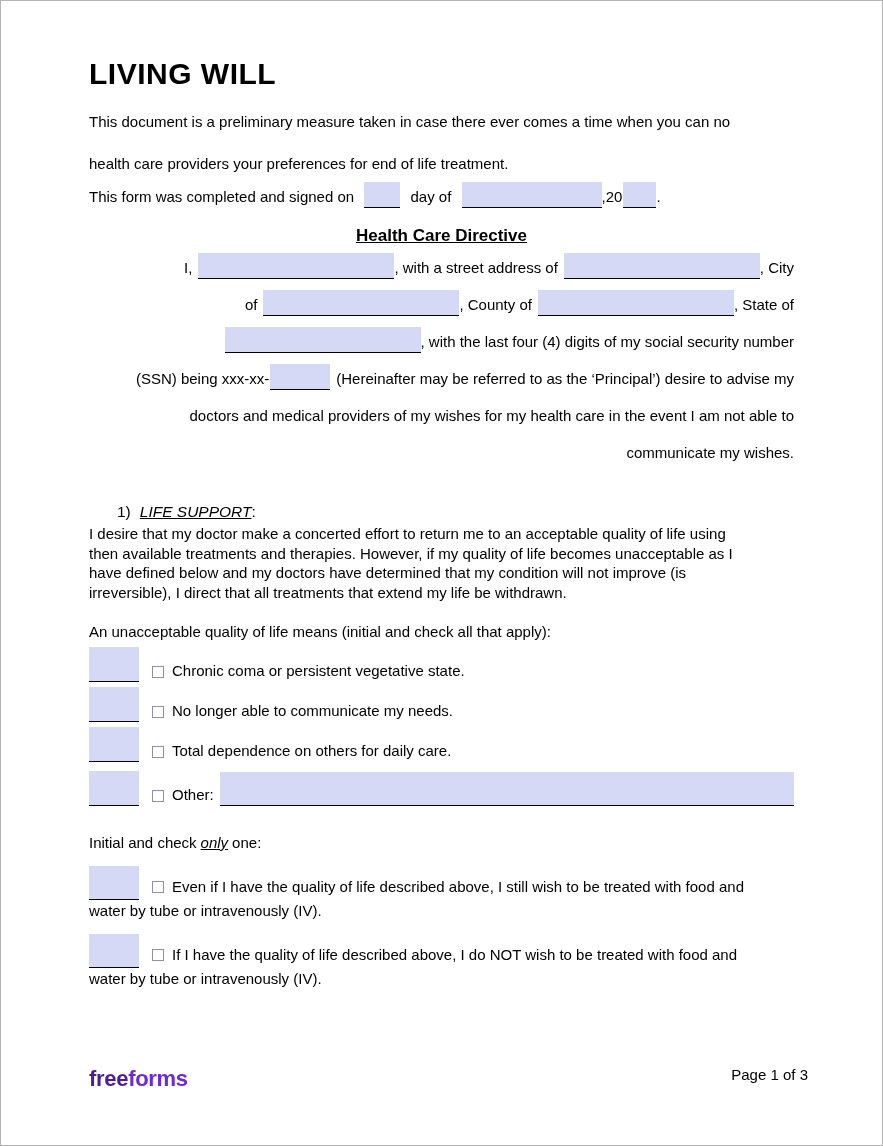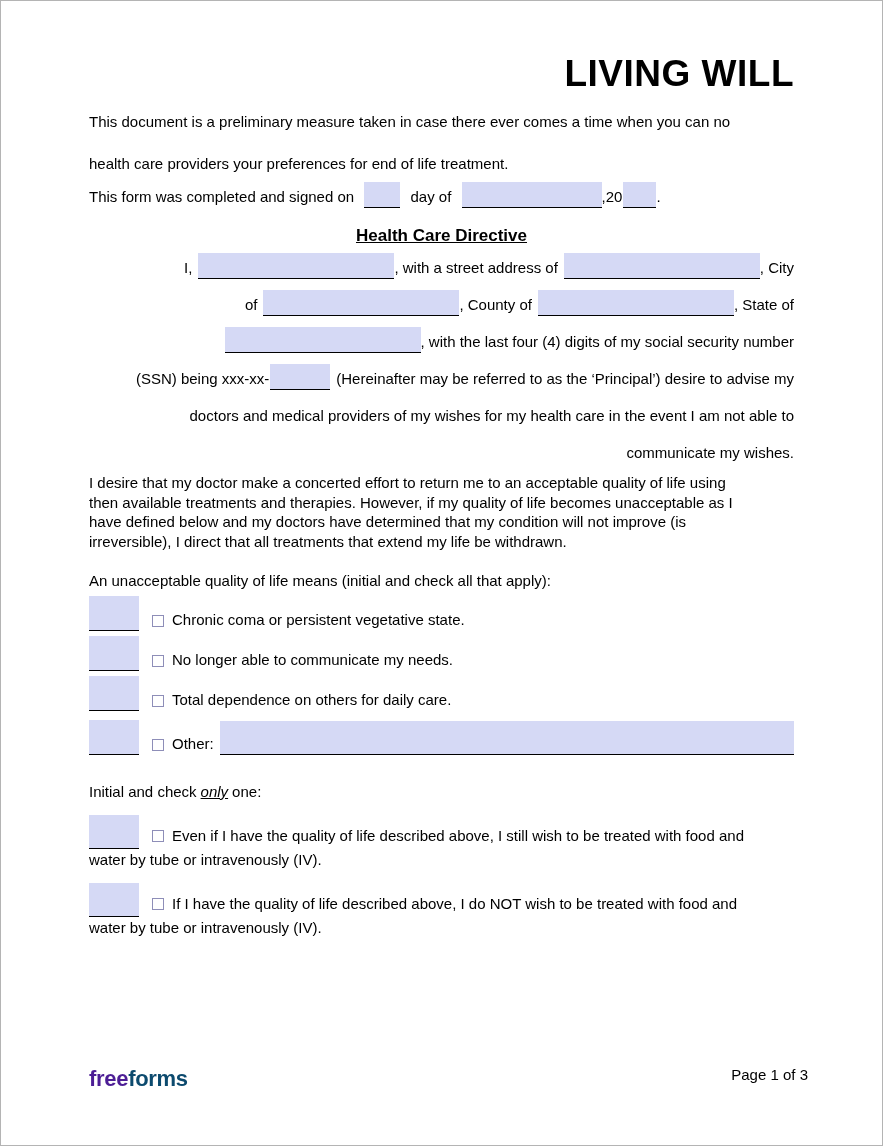--- a/index.html
+++ b/index.html
@@ -11,22 +11,22 @@
     position: relative;
     padding: 0 88px;
     font-family: "Liberation Sans", sans-serif;
     font-size: 15px;
     line-height: 21px;
     color: #000000;
     overflow: hidden;
   }
   .title {
     margin-top: 58px;
-    text-align: right;
-    font-size: 37px;
+    text-align: left;
+    font-size: 30px;
     line-height: 30px;
     font-weight: bold;
     letter-spacing: 0.5px;
   }
   .intro { margin-top: 22px; }
   .nw { white-space: nowrap; }
 
   
   .field {
     display: inline-block;
@@ -103,21 +103,21 @@
 
   .logo {
     position: absolute;
     left: 88px;
     bottom: 56px;
     font-size: 22px;
     font-weight: bold;
     letter-spacing: -0.3px;
   }
   .logo-free { color: #4c1d95; }
-  .logo-forms { color: #0c4a6e; }
+  .logo-forms { color: #6d28d9; }
   .page-label {
     position: absolute;
     right: 74px;
     bottom: 60px;
     font-size: 15px;
   }
 </style>
 </head>
 <body>
 
@@ -142,20 +142,23 @@
 
   <p class="principal">
     <span>I,</span><span class="field w-name"></span><span>, with a street address of</span><span class="field w-name"></span><span>, City</span><br>
     <span>of</span><span class="field w-name"></span><span>, County of</span><span class="field w-name"></span><span>, State of</span><br>
     <span class="field w-name ml0"></span><span>, with the last four (4) digits of my social security number</span><br>
     <span>(SSN) being xxx-xx-</span><span class="field w-ssn ml0 mr6"></span><span class="nw">(Hereinafter may be referred to as the ‘Principal’) desire to advise my</span><br>
     <span class="nw">doctors and medical providers of my wishes for my health care in the event I am not able to</span><br>
     <span>communicate my wishes.</span>
   </p>
 
+  <div class="ls-heading">
+    <span>1)</span><span class="ls-title">LIFE SUPPORT</span><span>:</span>
+  </div>
 
   <p class="ls-body">
     <span class="nw">I desire that my doctor make a concerted effort to return me to an acceptable quality of life using</span><br>
     <span class="nw">then available treatments and therapies. However, if my quality of life becomes unacceptable as I</span><br>
     <span class="nw">have defined below and my doctors have determined that my condition will not improve (is</span><br>
     <span class="nw">irreversible), I direct that all treatments that extend my life be withdrawn.</span>
   </p>
 
   <p class="quality-prompt">An unacceptable quality of life means (initial and check all that apply):</p>
 

